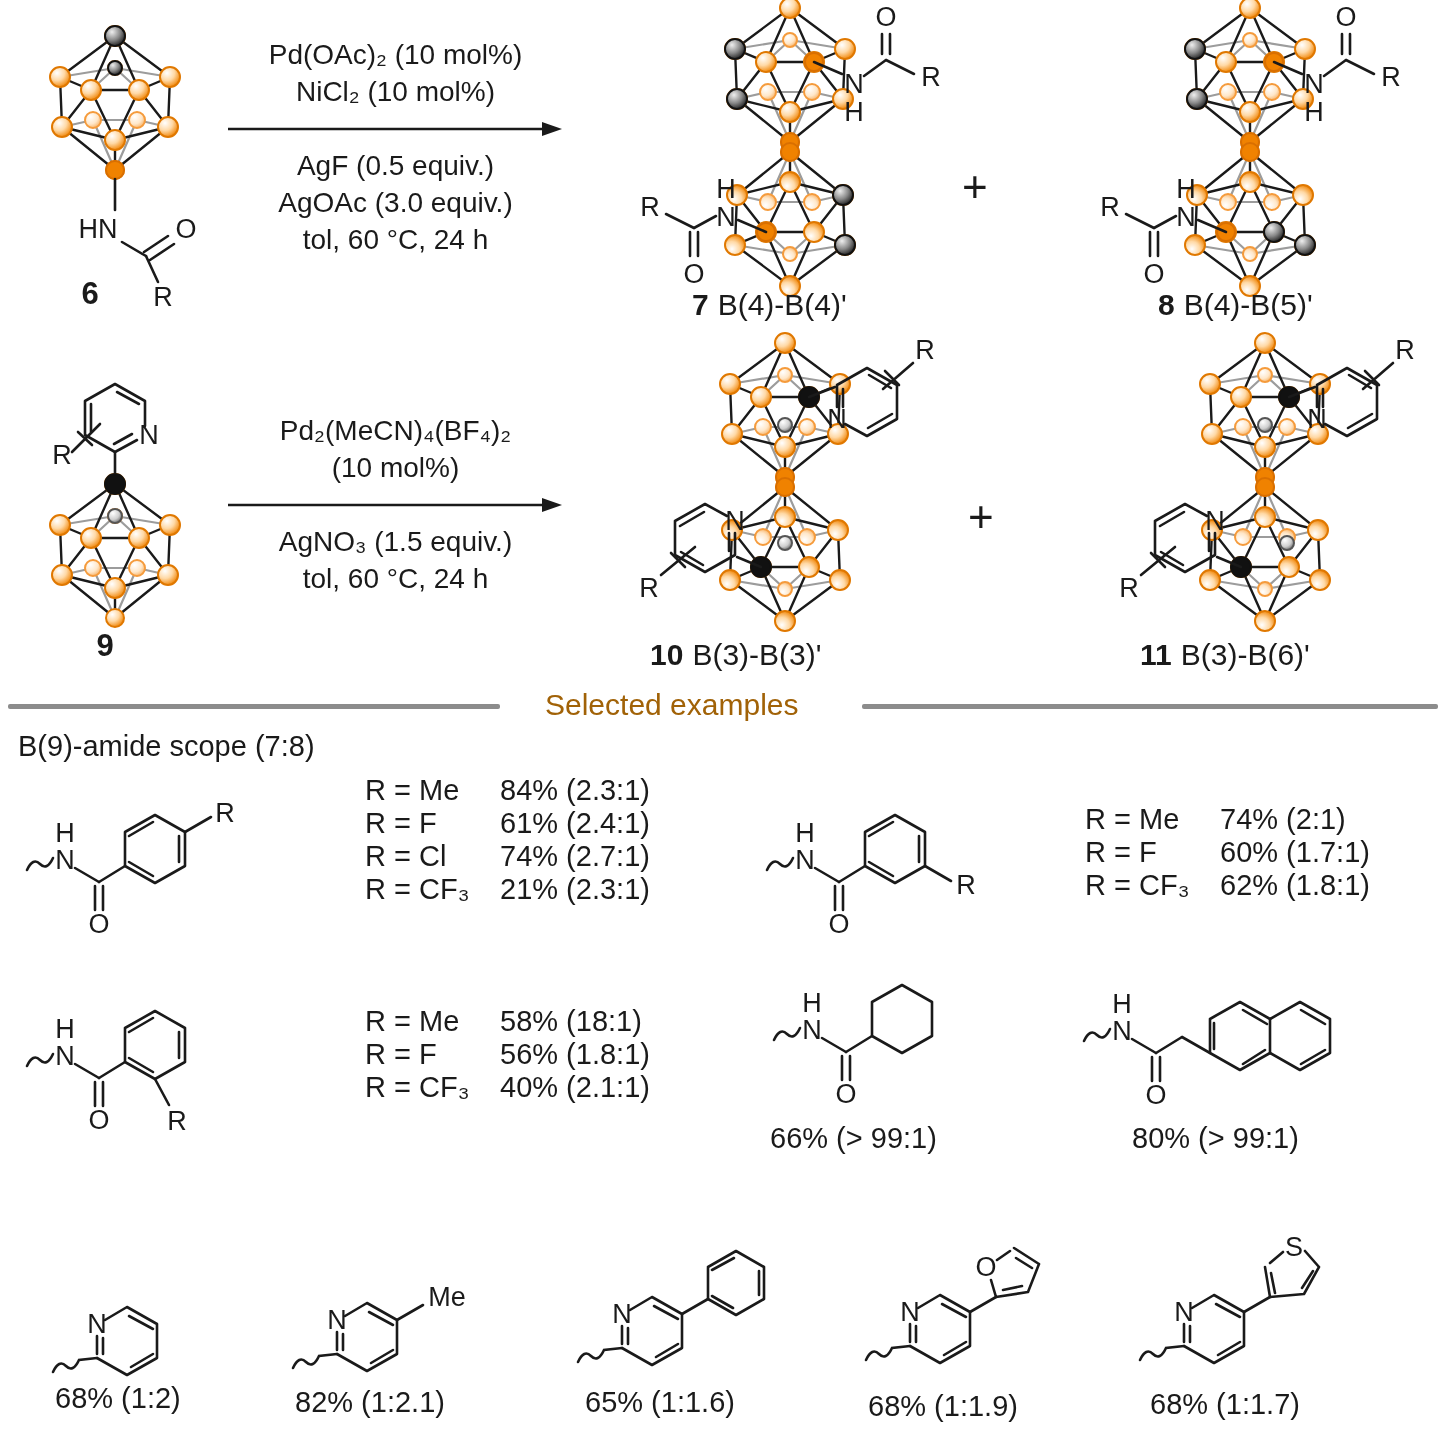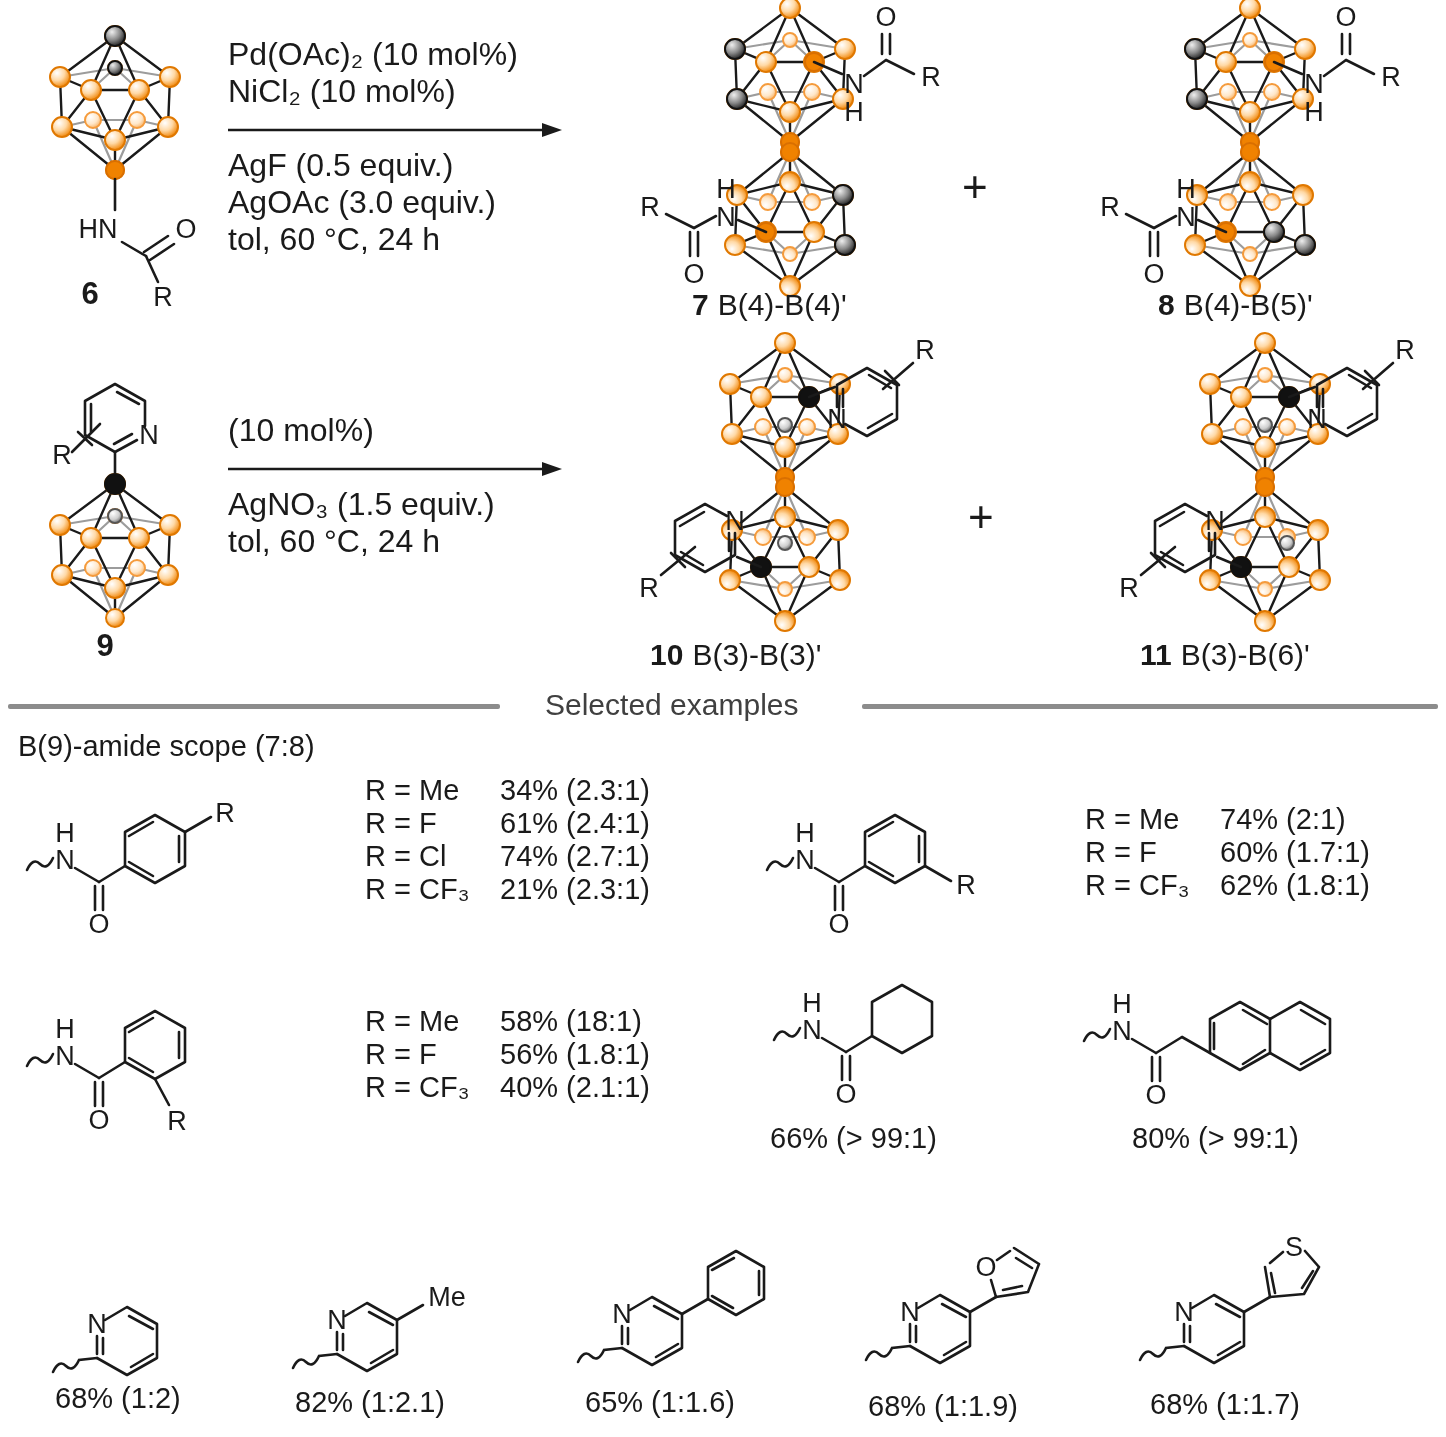--- a/index.html
+++ b/index.html
@@ -13,32 +13,32 @@
   .bond{stroke:#1a1a1a;stroke-width:2.6;fill:none;stroke-linecap:round;}
   .sO{fill:url(#gO);stroke:#E07800;stroke-width:2;}
   .sP{fill:url(#gP);stroke:#F59B3C;stroke-width:2;}
   .sB{fill:url(#gB);stroke:#111;stroke-width:2;}
   .sG{fill:url(#gG);stroke:#555;stroke-width:2;}
   .fO{fill:#F08200;stroke:#D96F00;stroke-width:2;}
   .fB{fill:#111;stroke:#111;stroke-width:2;}
   text.atom{font-family:"Liberation Sans","DejaVu Sans",sans-serif;font-size:27px;fill:#1a1a1a;
             text-anchor:middle;}
   
-  .cond{width:335px;text-align:left;font-size:32px;line-height:37px;}
+  .cond{width:335px;text-align:center;font-size:28px;line-height:37px;}
   .complab{font-size:30px;white-space:nowrap;}
   .complab .num{font-weight:bold;margin-right:9px;}
   .numlab{font-size:31px;font-weight:bold;text-align:center;}
   .plus{font-size:44px;}
   .heading{font-size:29px;margin-left:8px;}
   .datacol{font-size:29px;}
   .drow{display:flex;height:33px;align-items:center;white-space:nowrap;}
   .drow .r{width:135px;display:inline-block;}
   .yield{font-size:29px;white-space:nowrap;}
   .divline{height:5px;background:#8c8c8c;border-radius:2px;}
-  .divlabel{font-size:30px;color:#404040;white-space:nowrap;}
+  .divlabel{font-size:30px;color:#a16207;white-space:nowrap;}
 </style>
 </head>
 <body>
 
 <div class="canvas">
 
   <svg width="0" height="0" class="abs">
     <defs>
       <radialGradient id="gO" cx="35%" cy="30%" r="75%">
         <stop offset="0" stop-color="#ffffff"></stop>
@@ -196,20 +196,21 @@
     <path class="bond" d="M62,100 L90,72 M68,80 L82,93"></path>
     <text class="atom" x="52" y="112">R</text>
     <path class="bond" d="M105,100 L105,122"></path>
     <use href="#cage" x="35" y="118"></use>
     <circle class="fB" cx="105" cy="132" r="10"></circle>
     <circle class="sG" cx="105" cy="164" r="7"></circle>
   </svg>
   <div class="abs numlab" style="left:60px;top:628px;width:90px">9</div>
 
   <div class="abs cond" style="left:228px;top:412px">
+    <div>Pd₂(MeCN)₄(BF₄)₂</div>
     <div>(10 mol%)</div>
     <svg width="335" height="18" viewBox="0 0 335 18">
       <line x1="0" y1="9" x2="318" y2="9" stroke="#1a1a1a" stroke-width="2.5"></line>
       <polygon points="314,2 334,9 314,16" fill="#1a1a1a"></polygon>
     </svg>
     <div>AgNO₃ (1.5 equiv.)</div>
     <div>tol, 60 °C, 24 h</div>
   </div>
 
   <svg class="abs" style="left:605px;top:335px" width="360" height="300" viewBox="0 0 360 300">
@@ -281,21 +282,21 @@
   <svg class="abs" style="left:15px;top:772px" width="350" height="200" viewBox="0 0 350 200">
     <use href="#amide" x="8" y="30"></use>
     <path class="bond" d="M110,94 L110,60 M110,60 L140,43 M140,43 L170,60 M170,60 L170,94 M170,94 L140,111 M140,111 L110,94"></path>
     <path class="bond" d="M114,64 L138,50 M164,64 L164,90 M138,104 L114,90"></path>
     <path class="bond" d="M170,60 L196,45"></path>
     <text class="atom" x="210" y="50">R</text>
   </svg>
   <div class="abs datacol" style="left:365px;top:774px">
     <div class="drow">
         <span class="r">R = Me</span>
-        <span>34% (2.3:1)</span>
+        <span>84% (2.3:1)</span>
       </div>
     <div class="drow">
         <span class="r">R = F</span>
         <span>61% (2.4:1)</span>
       </div>
     <div class="drow">
         <span class="r">R = Cl</span>
         <span>74% (2.7:1)</span>
       </div>
     <div class="drow">

